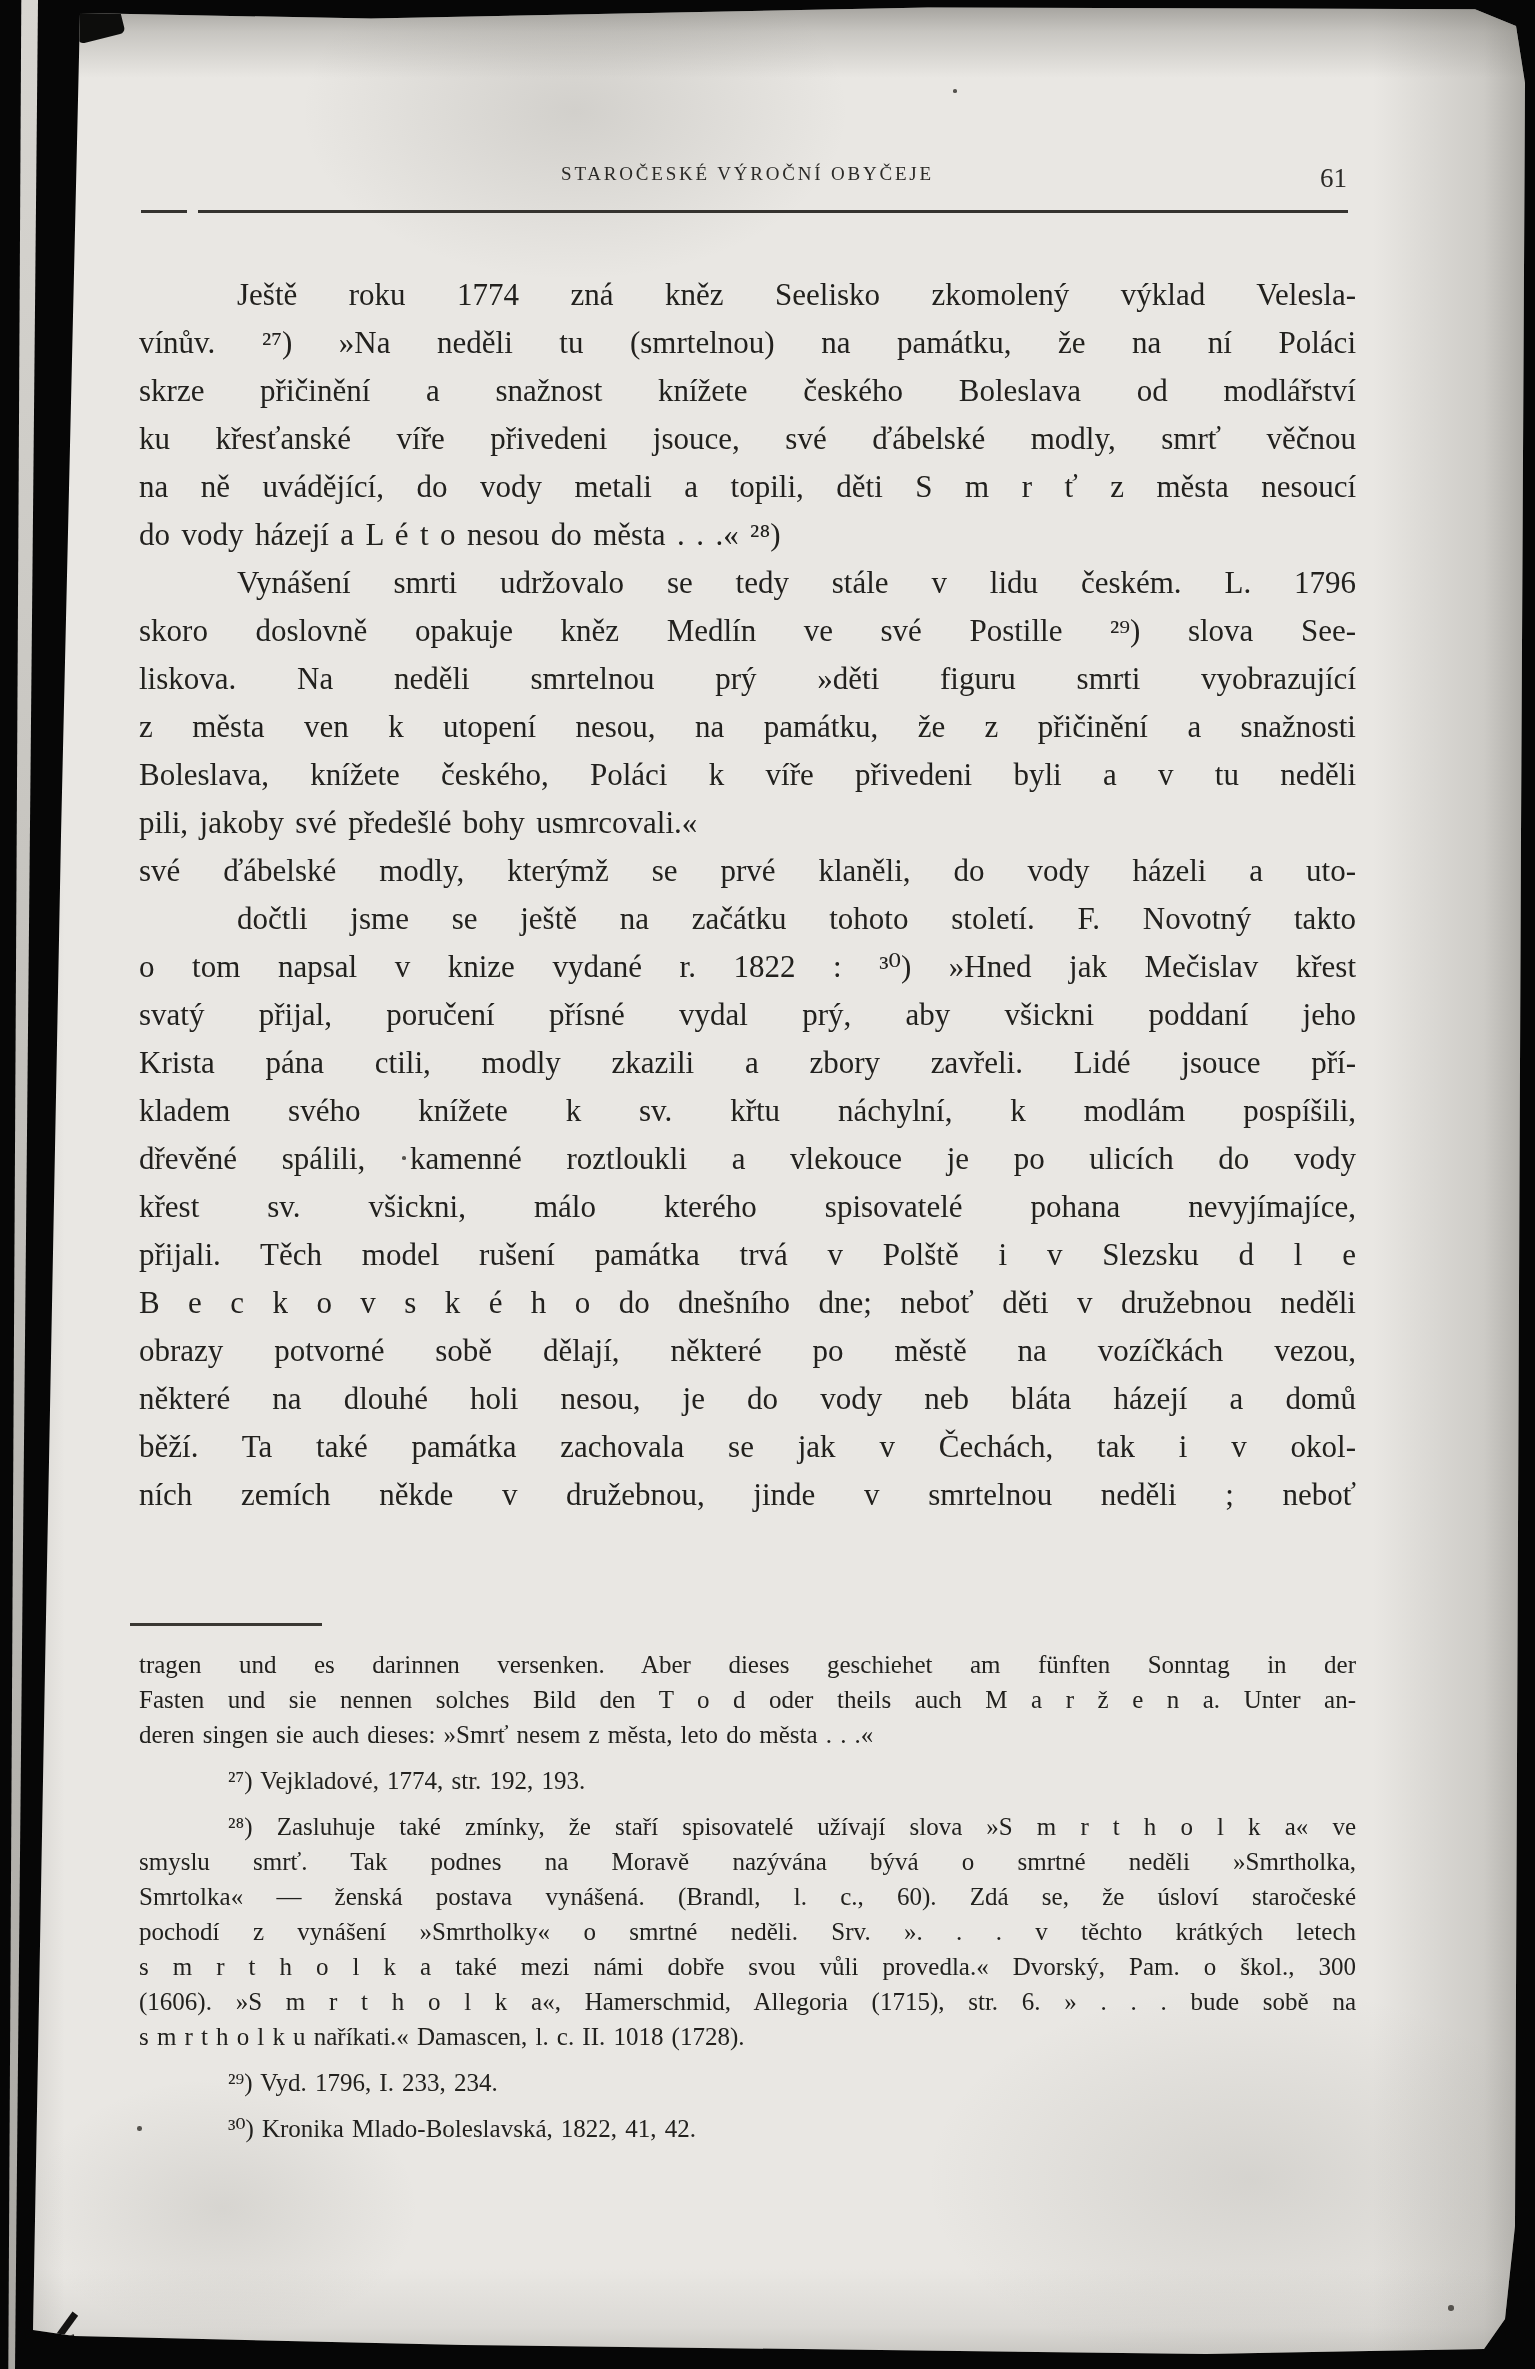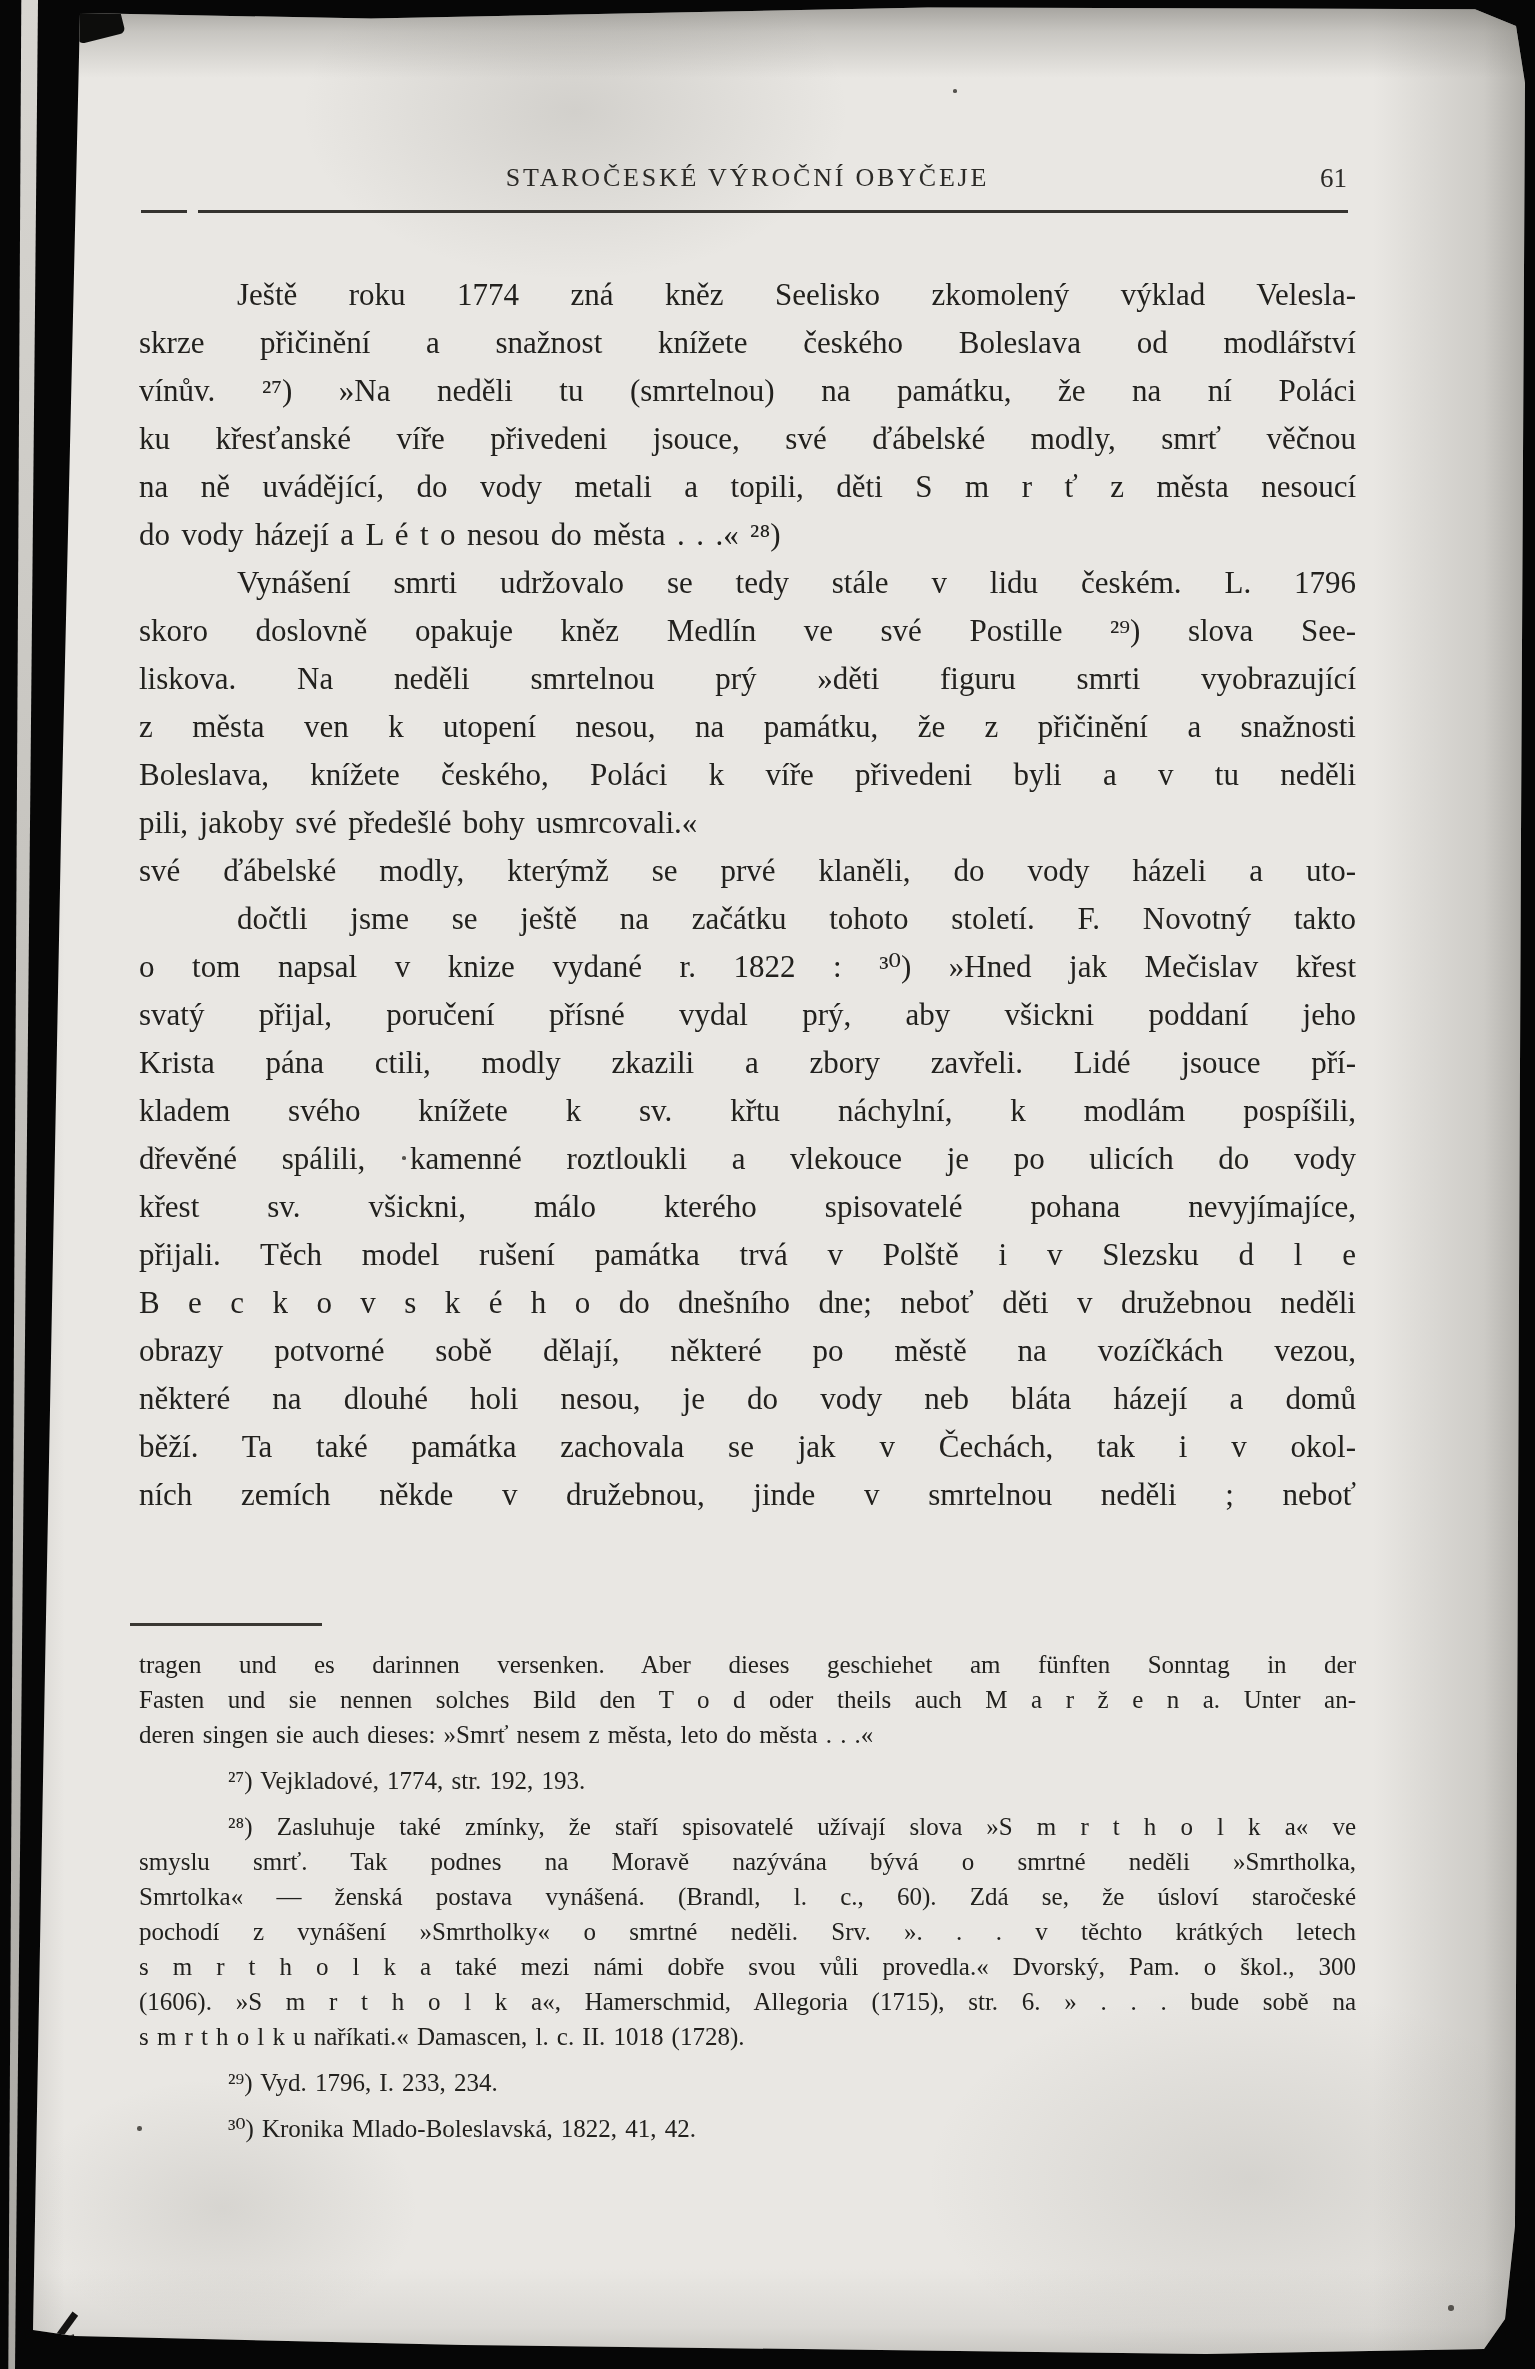--- a/index.html
+++ b/index.html
@@ -23,21 +23,21 @@
          clip-path:polygon(80px 13px,371px 18.6px,928px 7.4px,1475px 9.3px,1516px 26px,1525px 83px,
                            1521px 835px,1515px 2226px,1505px 2319px,1484px 2349px,1206px 2354px,
                            464px 2345px,74px 2336px,33px 2330px,45px 1670px,61px 835px);}
   .blotch{position:absolute;left:74px;top:3.7px;width:48px;height:35px;background:#0d0d0c;
           border-radius:5.6px;transform:rotate(-14deg);}
   .mark1{position:absolute;left:61px;top:2310px;width:6.5px;height:37px;background:#141312;transform:rotate(36deg);}
   .mark2{position:absolute;left:56px;top:2337px;width:18.6px;height:5.6px;background:#141312;transform:rotate(-18deg);}
   .speck{position:absolute;border-radius:50%;background:#55534e;}
 
   .header-title{position:absolute;left:139px;top:163px;width:1217px;text-align:center;
-                font-size:26px;letter-spacing:2.8px;color:#2b2a27;white-space:nowrap;}
+                font-size:19px;letter-spacing:2.8px;color:#2b2a27;white-space:nowrap;}
   .page-num{position:absolute;left:1161px;top:163px;width:186px;text-align:right;
             font-size:27px;color:#2b2a27;}
   .rule{position:absolute;top:210px;height:2.8px;background:#35332f;}
   .rule-a{left:141px;width:46px;}
   .rule-b{left:198px;width:1150px;}
 
   .textblock{position:absolute;left:139px;width:1217px;}
   .body-text{top:271px;font-size:31px;line-height:48px;word-spacing:3.7px;--indent:98px;}
   .footnotes{top:1647px;font-size:25px;line-height:35px;word-spacing:1.9px;--indent:89px;}
   .para{margin:0;}
@@ -58,22 +58,22 @@
     <div class="blotch"></div>
 
     <div class="header-title">STAROČESKÉ VÝROČNÍ OBYČEJE</div>
     <div class="page-num">61</div>
     <div class="rule rule-a"></div>
     <div class="rule rule-b"></div>
 
     <div class="textblock body-text">
         <div class="para indent">
           <div class="line">Ještě roku 1774 zná kněz Seelisko zkomolený výklad Velesla-</div>
+          <div class="line">vínův. ²⁷) »Na neděli tu (smrtelnou) na památku, že na ní Poláci</div>
           <div class="line">skrze přičinění a snažnost knížete českého Boleslava od modlářství</div>
-          <div class="line">vínův. ²⁷) »Na neděli tu (smrtelnou) na památku, že na ní Poláci</div>
           <div class="line">ku křesťanské víře přivedeni jsouce, své ďábelské modly, smrť věčnou</div>
           <div class="line">na ně uvádějící, do vody metali a topili, děti S m r ť z města nesoucí</div>
           <div class="line last">do vody házejí a L é t o nesou do města . . .« ²⁸)</div>
         </div>
         <div class="para indent">
           <div class="line">Vynášení smrti udržovalo se tedy stále v lidu českém. L. 1796</div>
           <div class="line">skoro doslovně opakuje kněz Medlín ve své Postille ²⁹) slova See-</div>
           <div class="line">liskova. Na neděli smrtelnou prý »děti figuru smrti vyobrazující</div>
           <div class="line">z města ven k utopení nesou, na památku, že z přičinění a snažnosti</div>
           <div class="line">Boleslava, knížete českého, Poláci k víře přivedeni byli a v tu neděli</div>

